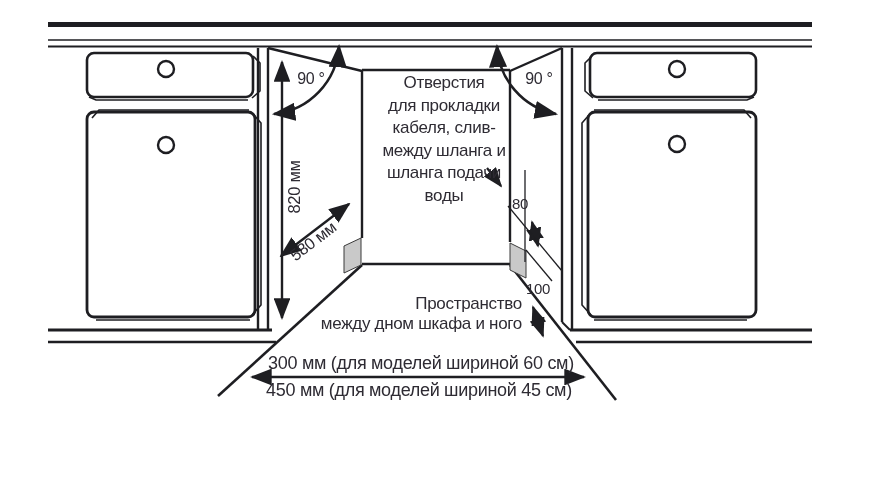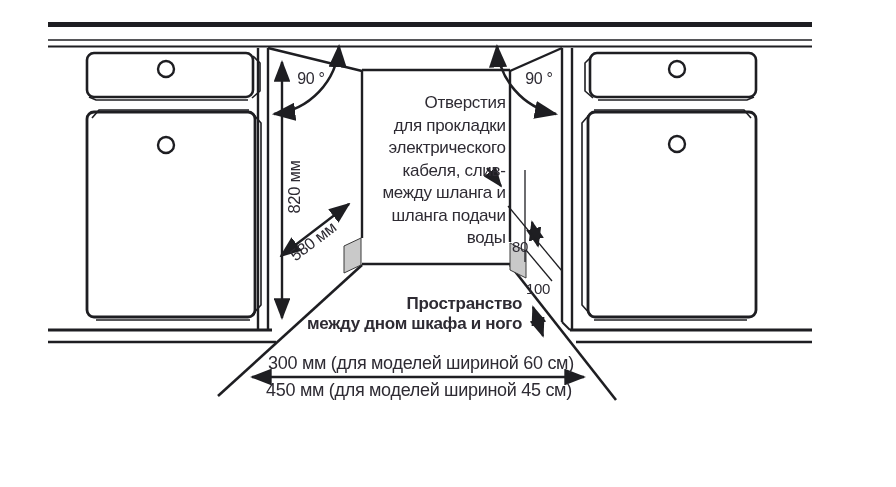--- a/index.html
+++ b/index.html
@@ -17,26 +17,26 @@
   #stage svg{position:absolute;left:0;top:0;}
   .lbl{
     position:absolute;transform:translate(-50%,-50%);
     white-space:nowrap;color:var(--text);letter-spacing:-0.3px;
     font-size:16px;line-height:1;
   }
   .lbl.rot90{transform:translate(-50%,-50%) rotate(-90deg);}
   .lbl.rot38{transform:translate(-50%,-50%) rotate(-37.5deg);}
   .note-block{
     position:absolute;transform:translate(-50%,0);
-    text-align:right;font-size:17px;line-height:22.5px;
-    color:var(--text);letter-spacing:-0.3px;white-space:nowrap;margin-top:20px;
+    text-align:center;font-size:17px;line-height:22.5px;
+    color:var(--text);letter-spacing:-0.3px;white-space:nowrap;
   }
   .note-right{
     position:absolute;text-align:right;font-size:17px;line-height:20px;
-    color:var(--text);letter-spacing:-0.3px;white-space:nowrap;font-weight:bold;
+    color:var(--text);letter-spacing:-0.3px;white-space:nowrap;
   }
   .dim-big{font-size:18px;}
   .dim-small{font-size:15px;}
 </style>
 </head>
 <body>
 
 <div id="stage">
 
   <svg width="896" height="487" viewBox="0 0 896 487">
@@ -124,28 +124,27 @@
 
   <div class="lbl" style="left:311px;top:79px;">90 °</div>
   <div class="lbl" style="left:539px;top:79px;">90 °</div>
 
   <div class="lbl rot90" style="left:294px;top:187px;font-size:16.5px;">820 мм</div>
   <div class="lbl rot38" style="left:313px;top:241px;font-size:16.5px;">580 мм</div>
 
   <div class="note-block" style="left:444px;top:72px;">
     <div>Отверстия</div>
     <div>для прокладки</div>
-    <div>электрического</div>
     <div>кабеля, слив-</div>
     <div>между шланга и</div>
     <div>шланга подачи</div>
     <div>воды</div>
   </div>
 
-  <div class="lbl dim-small" style="left:520px;top:203px;margin-top:43px;">80</div>
+  <div class="lbl dim-small" style="left:520px;top:203px;">80</div>
   <div class="lbl dim-small" style="left:538px;top:288px;">100</div>
 
   <div class="note-right" style="right:374px;top:294px;">
     <div>Пространство</div>
     <div>между дном шкафа и ного</div>
   </div>
 
   <div class="lbl dim-big" style="left:421px;top:363px;">300 мм (для моделей шириной 60 см)</div>
   <div class="lbl dim-big" style="left:419px;top:390px;">450 мм (для моделей шириной 45 см)</div>
 

